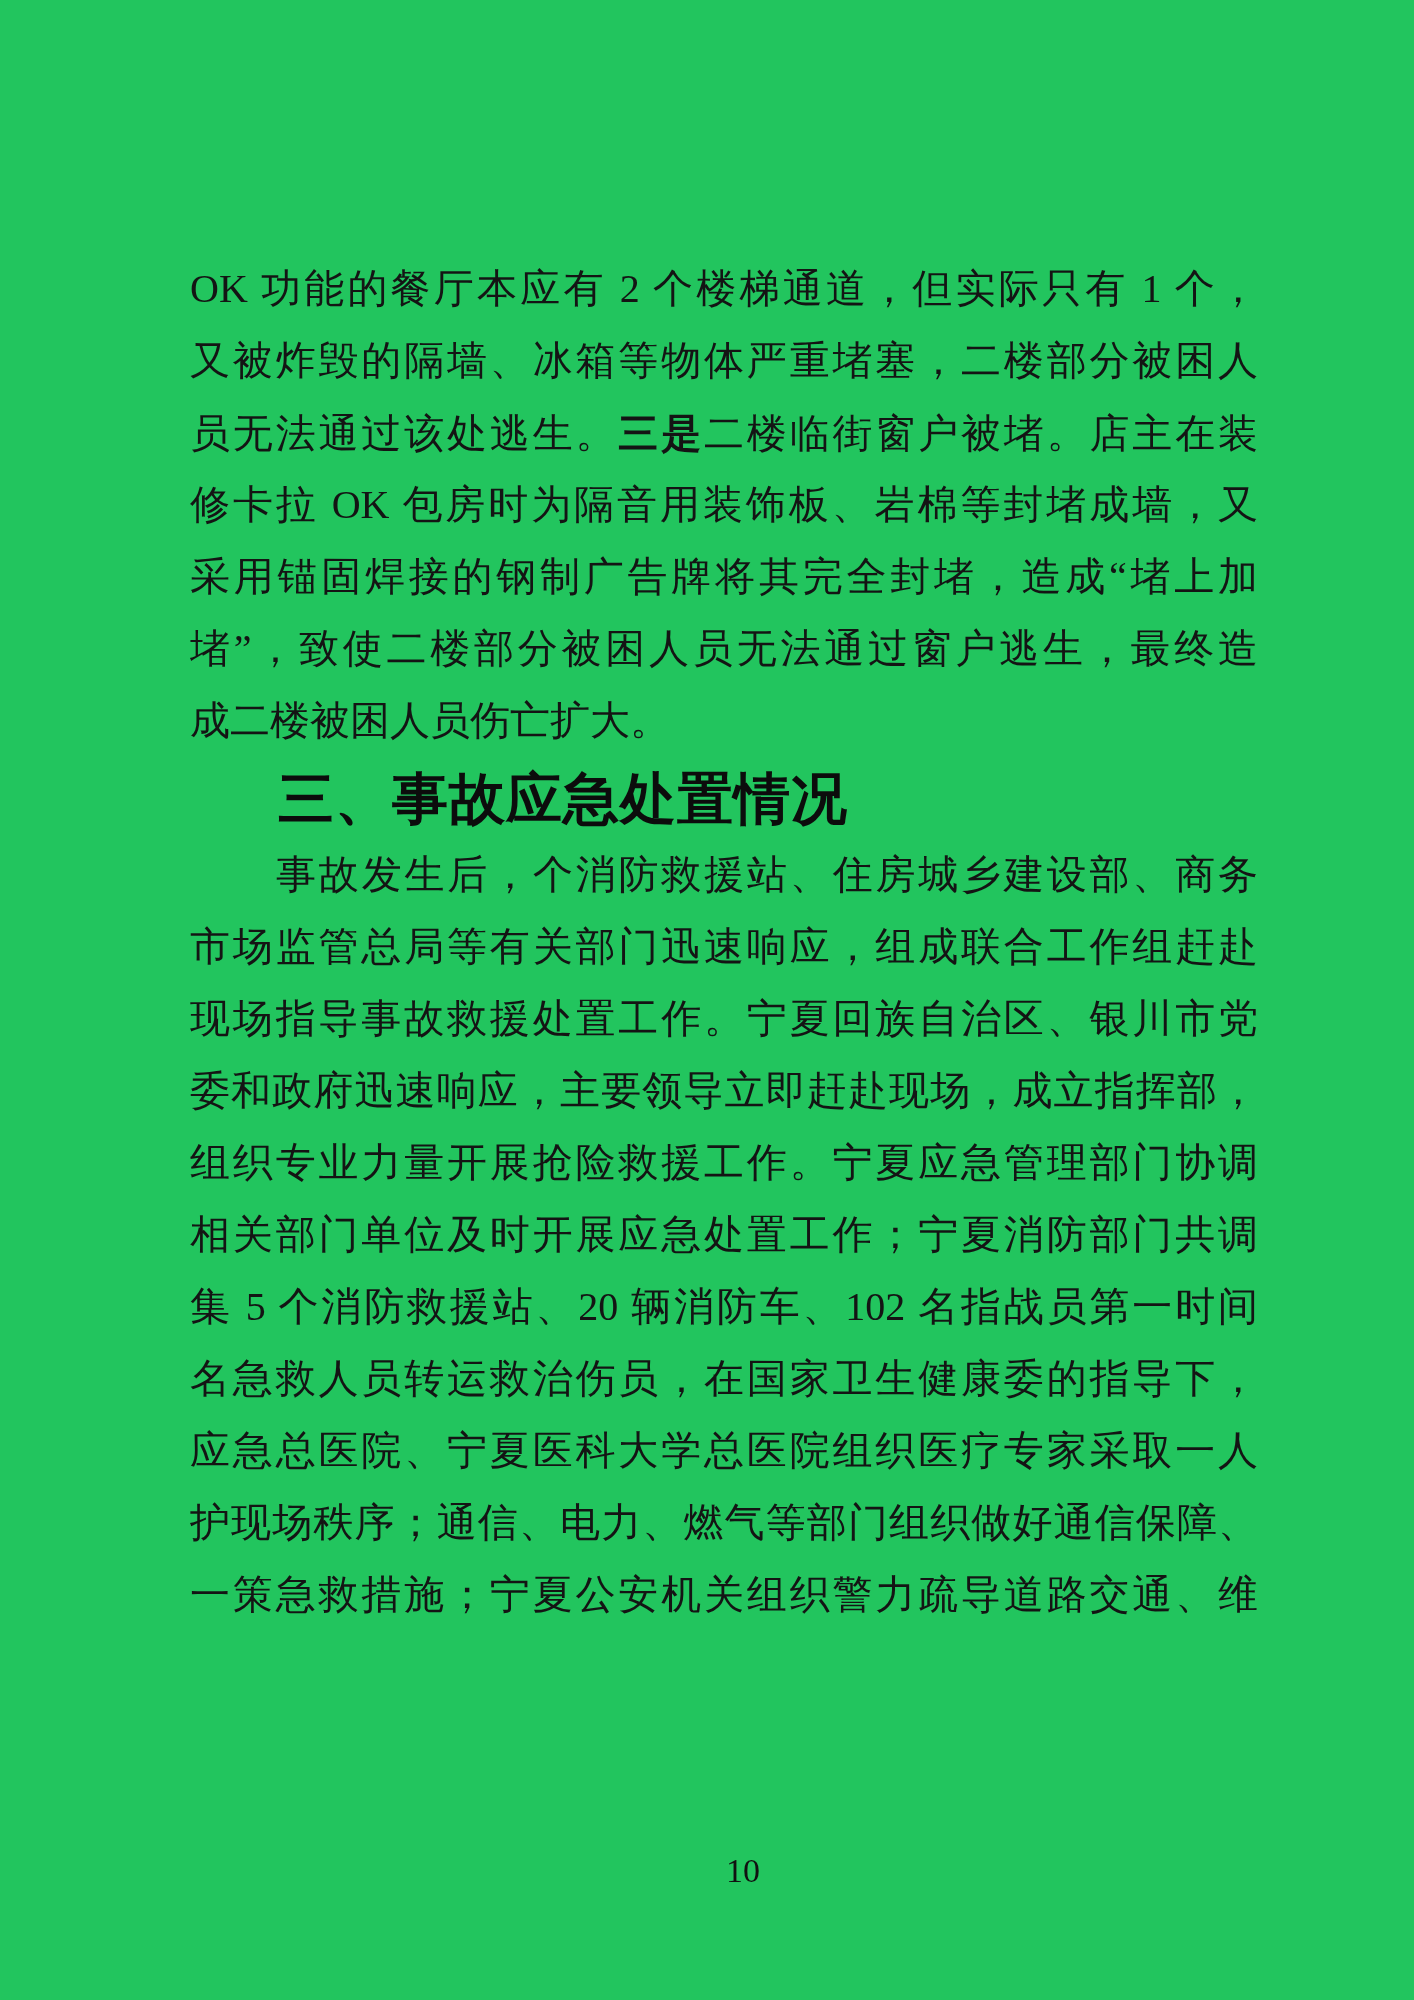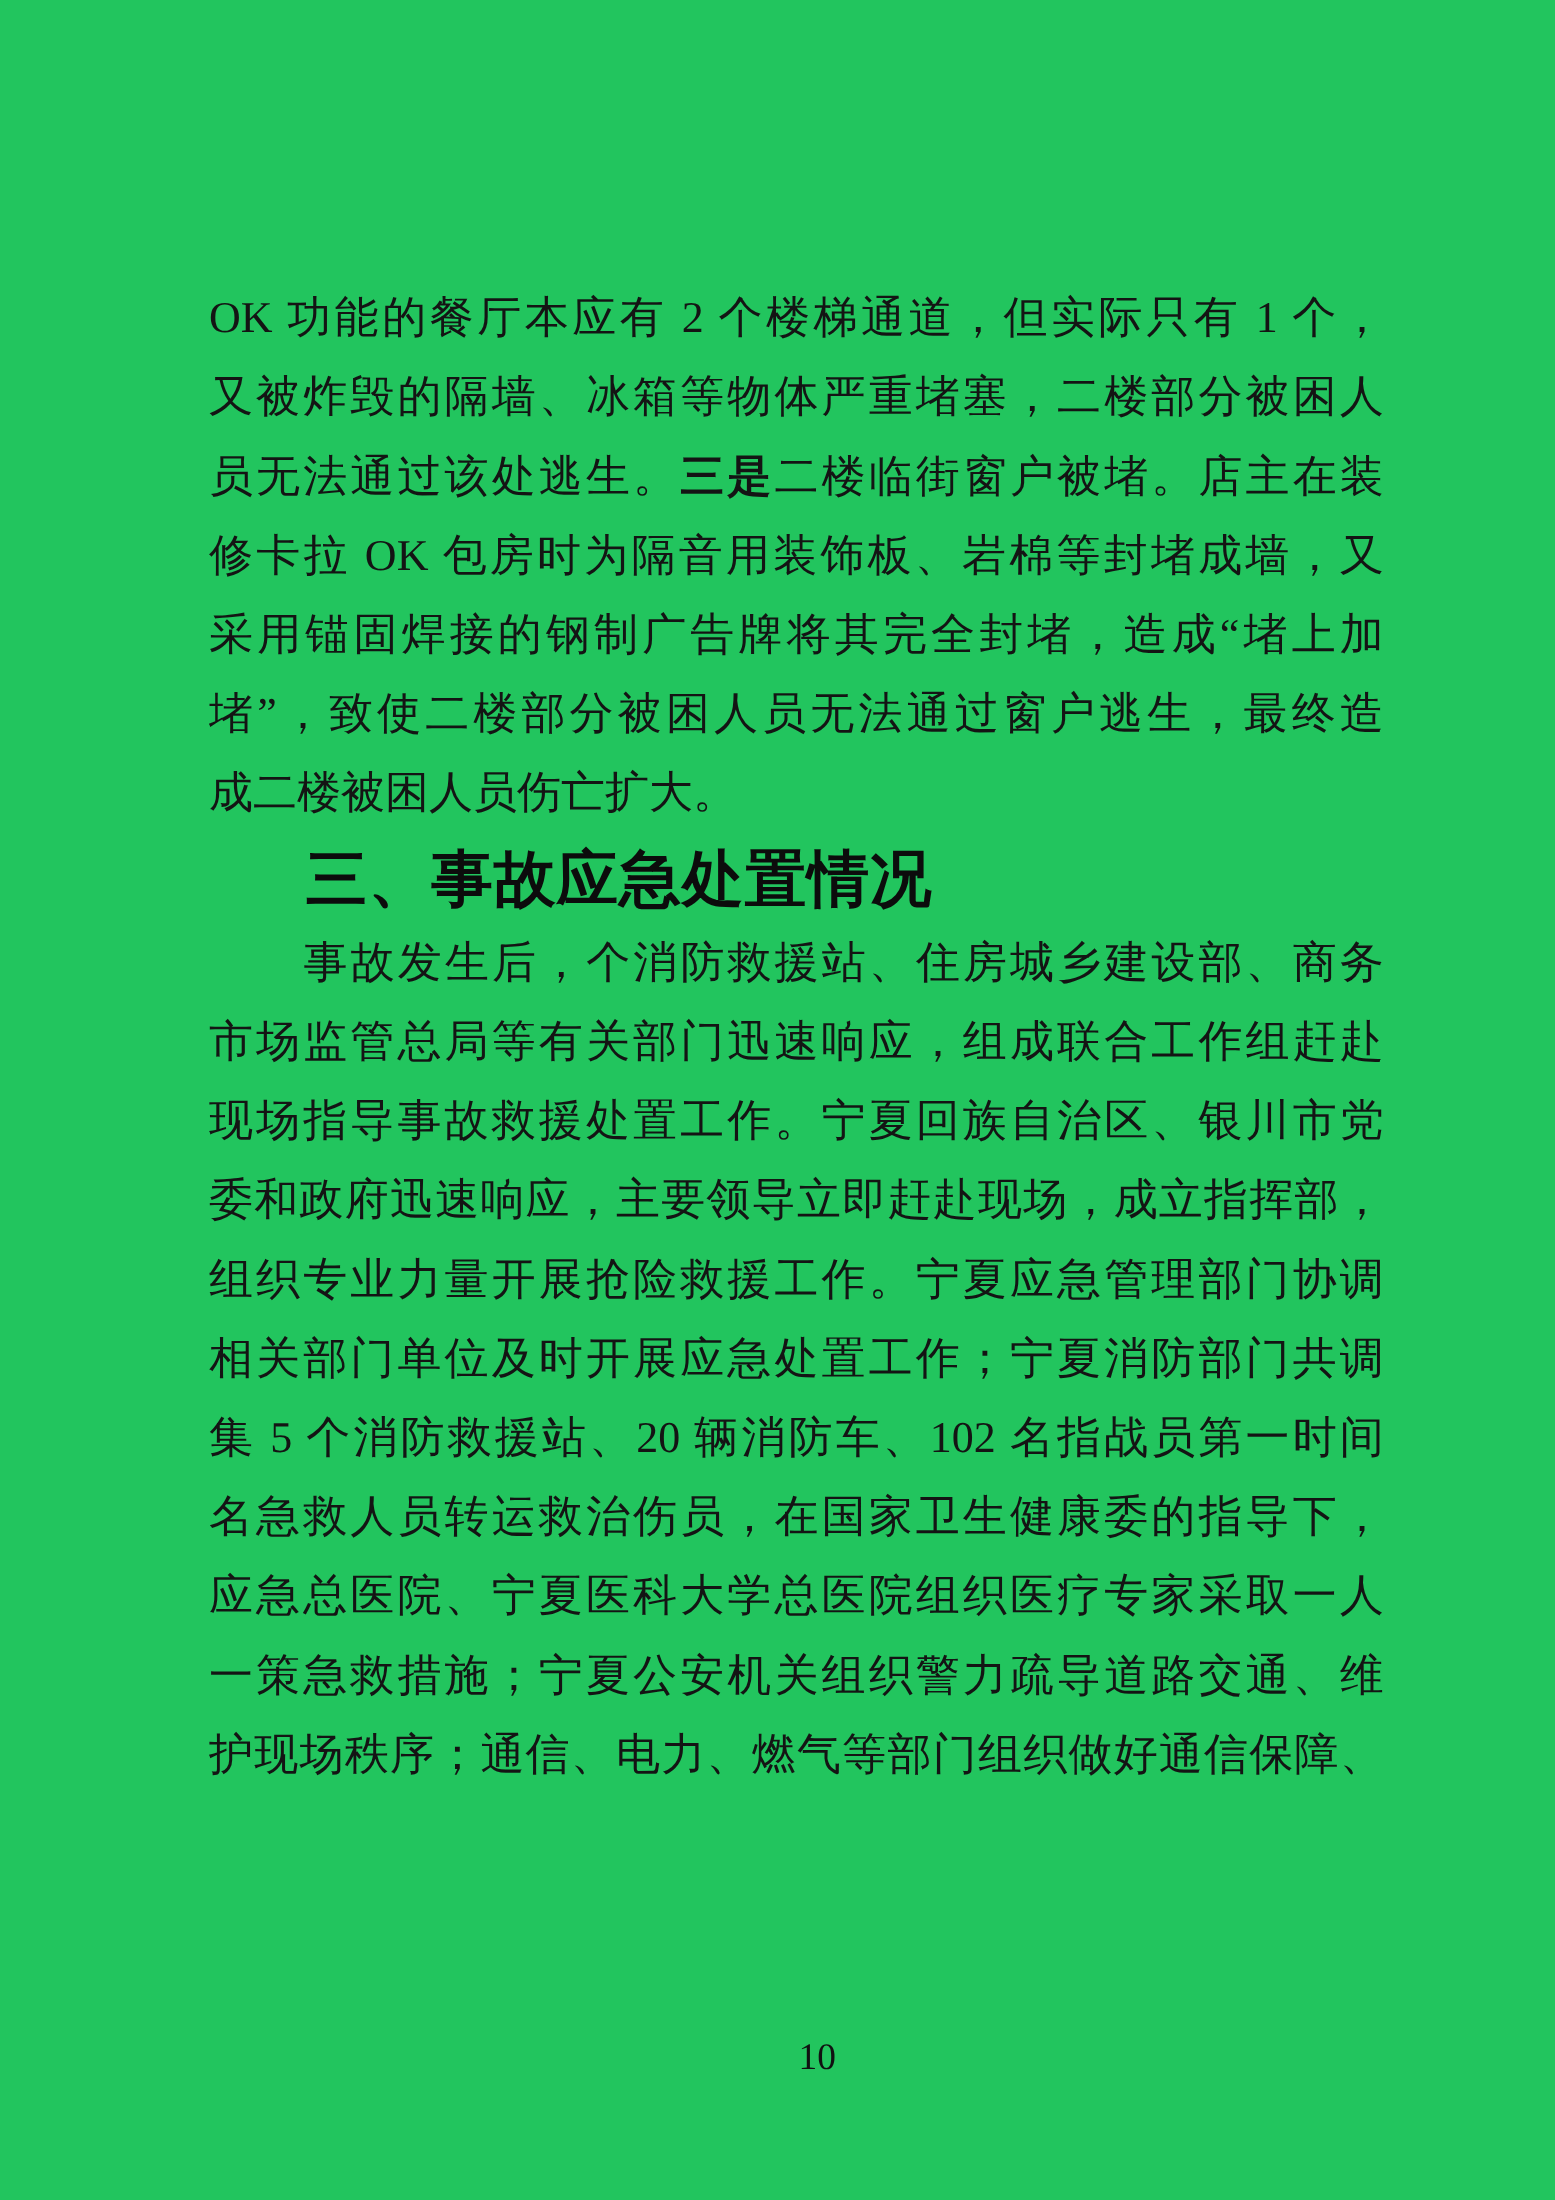--- a/index.html
+++ b/index.html
@@ -86,22 +86,22 @@
     <section>
       <div class="line indent2">事故发生后，个消防救援站、住房城乡建设部、商务部、</div>
       <div class="line">市场监管总局等有关部门迅速响应，组成联合工作组赶赴</div>
       <div class="line">现场指导事故救援处置工作。宁夏回族自治区、银川市党</div>
       <div class="line">委和政府迅速响应，主要领导立即赶赴现场，成立指挥部，</div>
       <div class="line">组织专业力量开展抢险救援工作。宁夏应急管理部门协调</div>
       <div class="line">相关部门单位及时开展应急处置工作；宁夏消防部门共调</div>
       <div class="line">集 5 个消防救援站、20 辆消防车、102 名指战员第一时间</div>
       <div class="line">名急救人员转运救治伤员，在国家卫生健康委的指导下，</div>
       <div class="line">应急总医院、宁夏医科大学总医院组织医疗专家采取一人</div>
+      <div class="line">护现场秩序；通信、电力、燃气等部门组织做好通信保障、</div>
       <div class="line">一策急救措施；宁夏公安机关组织警力疏导道路交通、维</div>
-      <div class="line">护现场秩序；通信、电力、燃气等部门组织做好通信保障、</div>
     </section>
 
   </div>
 
   <footer>
     <div class="page-number">10</div>
   </footer>
 </div>
 
 </body></html>

